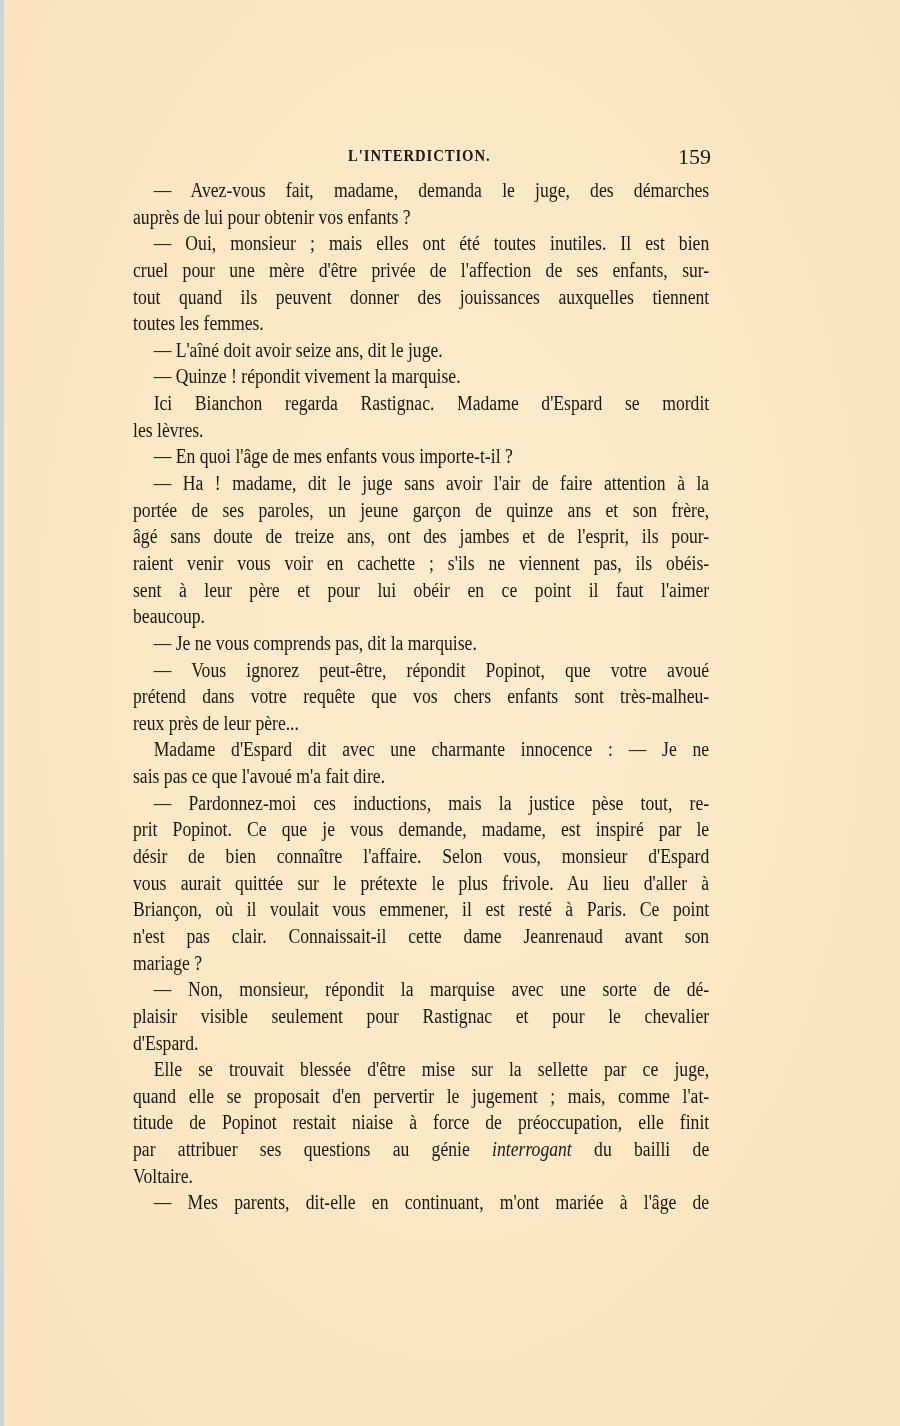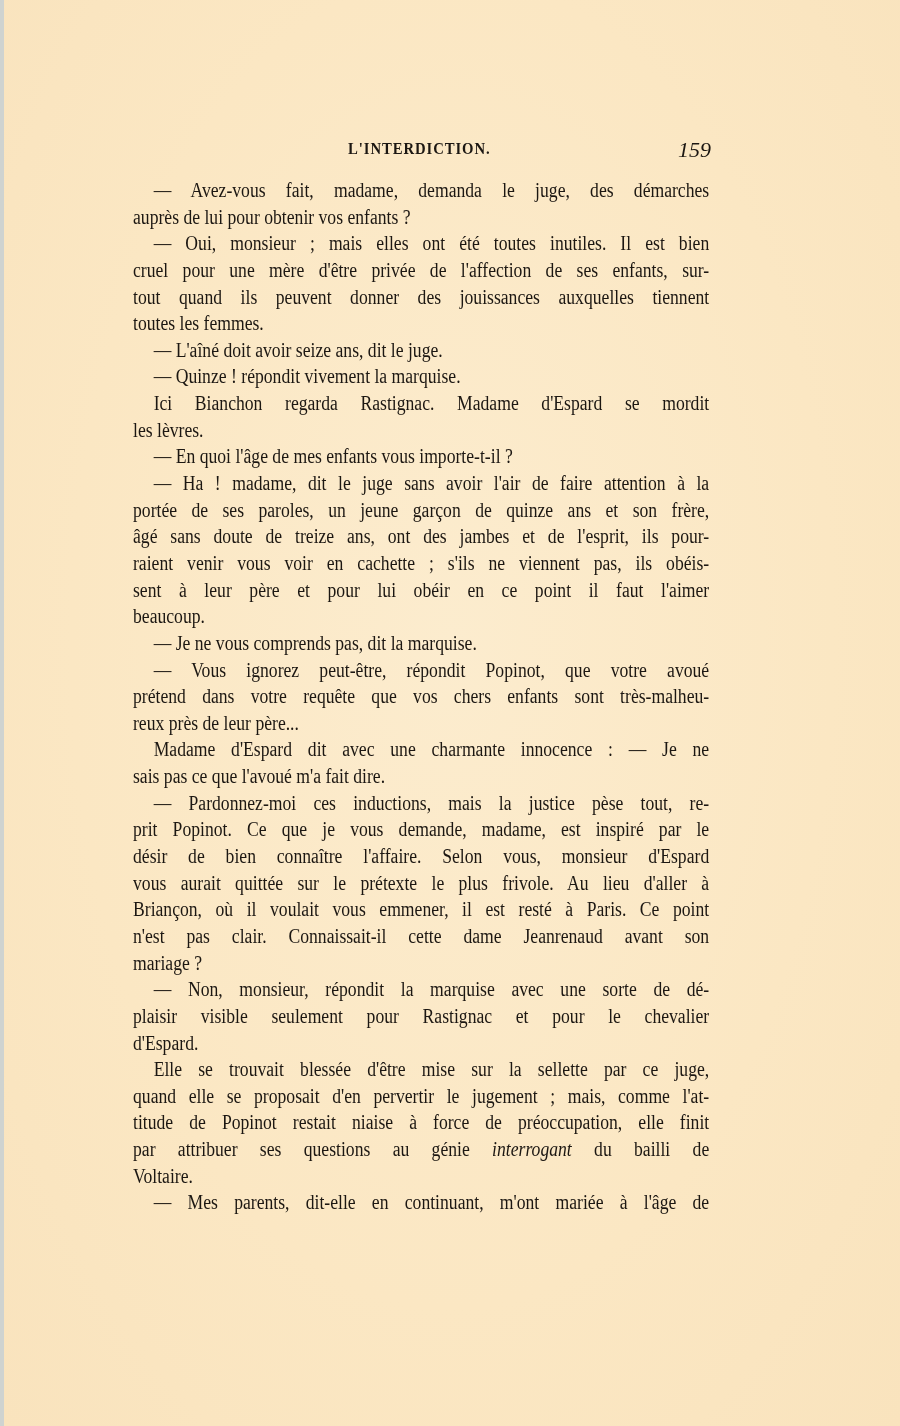--- a/index.html
+++ b/index.html
@@ -9,29 +9,29 @@
     position:relative;
     font-family:"Liberation Serif", "DejaVu Serif", serif;
     color:#1c1712;
   }
   .edge { position:absolute; left:0; top:0; width:4px; height:1426px; background:#cfd3d0; }
   .page-bg {
     position:absolute; left:4px; top:0; right:0; bottom:0;
     background: radial-gradient(ellipse at 50% 45%, #fcecce 0%, #fbe7c3 60%, #f9e3bd 100%);
   }
   .header {
-    position:absolute; top:140px; left:133px; width:578px; height:28px;
+    position:absolute; top:147px; left:133px; width:578px; height:28px;
   }
   .running-title {
     position:absolute; left:215px; top:0;
     font-size:16px; letter-spacing:1px; font-variant:small-caps; font-weight:bold;
     transform:scaleX(0.92); transform-origin:left;
   }
   .page-number {
-    position:absolute; right:0; top:-3px; font-size:22px;font-style:italic;
+    position:absolute; right:0; top:-3px; font-size:22px;
   }
   .text {
     position:absolute; top:177px; left:133px; width:576px;
   }
   .line {
     height:26.65px; line-height:26.65px;
     font-size:20.5px; white-space:nowrap;
     text-align:justify; text-align-last:justify;
     transform:scaleX(0.86); transform-origin:left; width:670px;
   }

